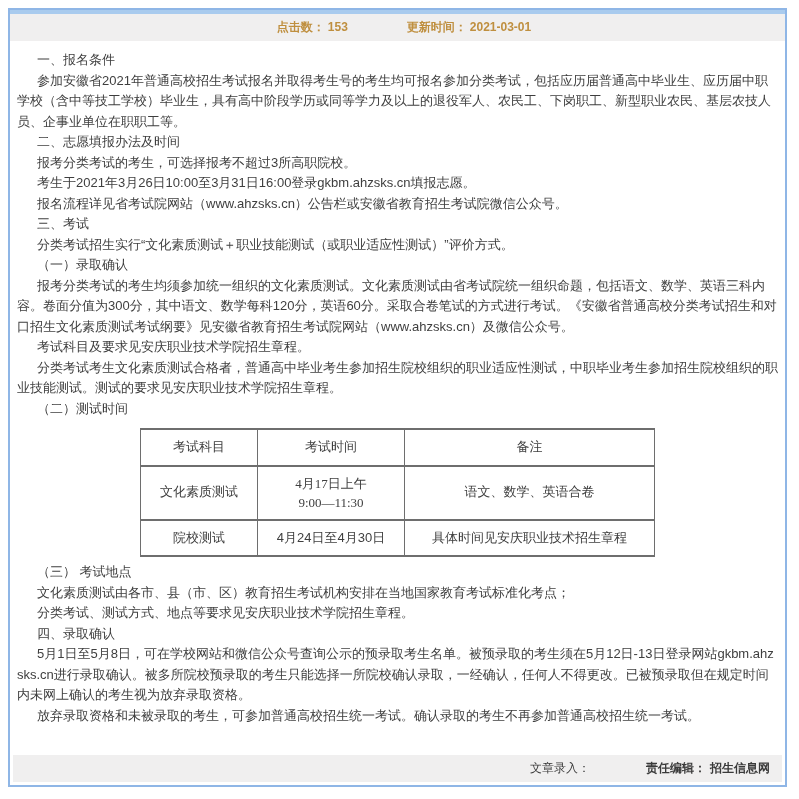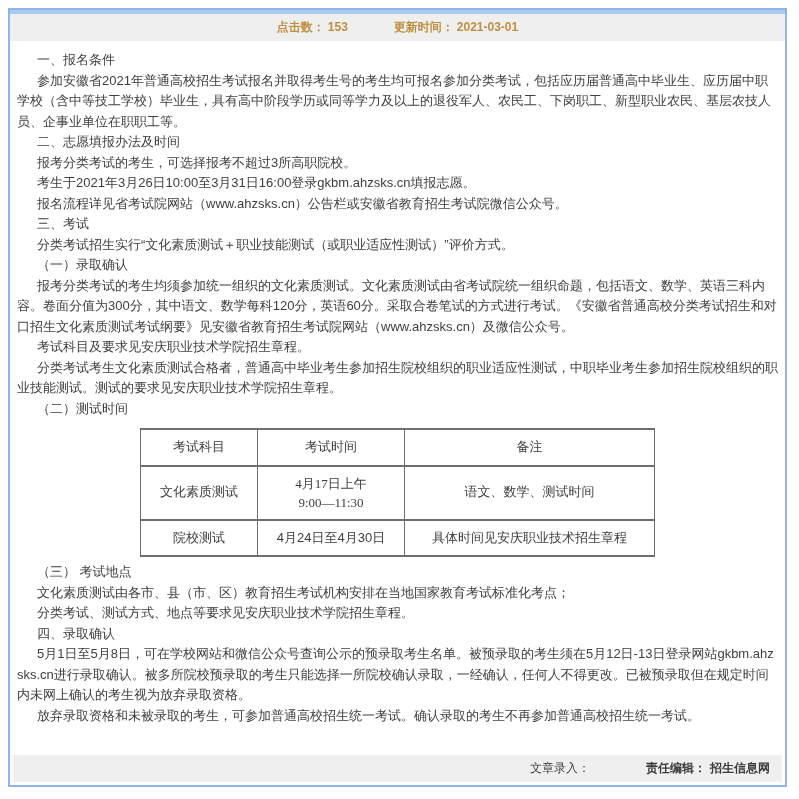--- a/index.html
+++ b/index.html
@@ -39,21 +39,21 @@
     height: 27px;
     background: #f0efef;
     display: flex;
     align-items: center;
     justify-content: center;
     gap: 46px;
     font-size: 12px;
     font-weight: bold;
     color: #bf8f3f;
   }
-  .meta-item { white-space: nowrap; }
+  .meta-item { white-space: nowrap; margin-left: 13px; }
   .meta-item .val { margin-left: 3px; }
   .content {
     padding: 9px 7px 0 7px;
     font-size: 13px;
     color: #3e3e3e;
     line-height: 20.5px;
   }
   .content p {
     margin: 0;
     text-indent: 20px;
@@ -140,21 +140,21 @@
         <th>考试科目</th>
         <th>考试时间</th>
         <th>备注</th>
       </tr>
       <tr class="row-tall">
         <td>文化素质测试</td>
         <td>
           <span class="time-line">4月17日上午</span>
           <span class="time-line">9:00—11:30</span>
         </td>
-        <td>语文、数学、测试时间</td>
+        <td>语文、数学、英语合卷</td>
       </tr>
       <tr class="row-short">
         <td>院校测试</td>
         <td>4月24日至4月30日</td>
         <td>具体时间见安庆职业技术招生章程</td>
       </tr>
     </tbody>
       </table>
 
     <p>（三） 考试地点</p>

